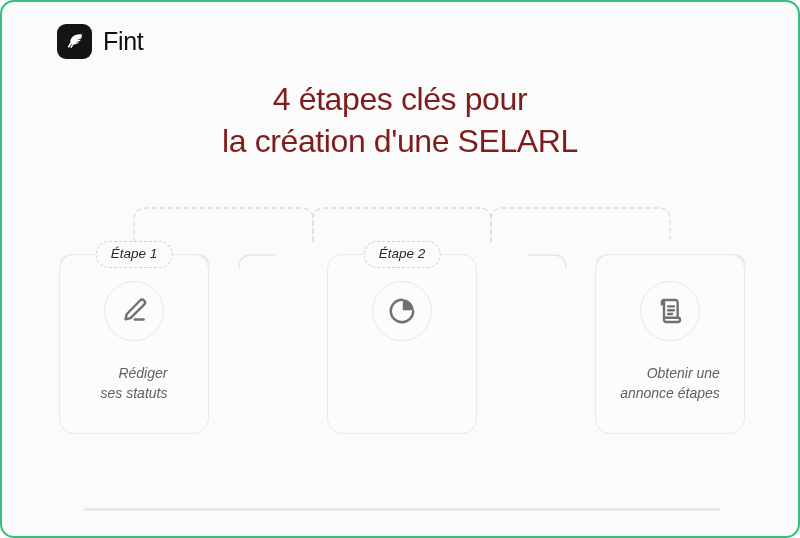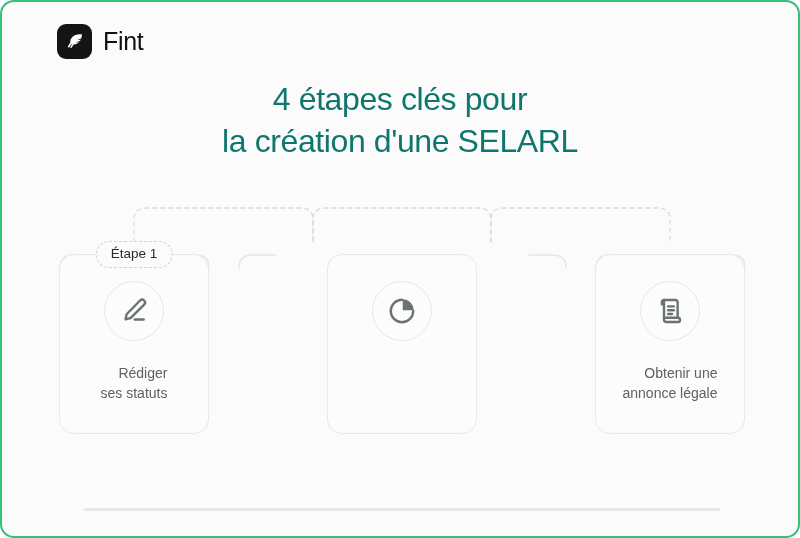--- a/index.html
+++ b/index.html
@@ -37,41 +37,42 @@
     line-height: 1;
   }
 
   
   #title {
     position: absolute;
     left: 0; right: 0; top: 76px;
     text-align: center;
     font-size: 32px;
     line-height: 1.32;
-    color: #0f766e;
+    color: #7f1d1d;
     letter-spacing: -0.4px;
     font-weight: 400;
   }
   #title .ln { display: block; }
 
   
   #connectors {
     position: absolute;
     left: 0; top: 0;
     width: 800px; height: 538px;
     pointer-events: none;
   }
 
   
   #cards {
     position: absolute;
     left: 57px; top: 252px;
     width: 686px; height: 180px;
     display: flex;
     justify-content: space-between;
+    font-style: italic;
   }
   .card {
     position: relative;
     width: 150px; height: 180px;
     background: #fbfcfb;
     border: 1px solid #e8eae9;
     border-radius: 15px;
     display: flex;
     flex-direction: column;
     align-items: center;
@@ -167,20 +168,21 @@
           <path d="M12.6 18.8h7.1"></path>
         </svg>
       </div>
       <div class="card-label">
         <span class="ln">Rédiger</span>
         <span class="ln">ses statuts</span>
       </div>
     </div>
 
     <div class="card">
+      <div class="step-pill">Étape 2</div>
       <div class="icon-circle">
         <svg width="30" height="30" viewBox="0 0 24 24" fill="none" stroke="#6b7270" stroke-width="1.9" stroke-linecap="round" stroke-linejoin="round">
           <path d="M12 3a9 9 0 1 0 9 9"></path>
           <path d="M12.6 2.6a9 9 0 0 1 8.8 8.8h-8.8z" fill="#6b7270" stroke="none"></path>
         </svg>
       </div>
     </div>
 
     <div class="card">
       <div class="icon-circle">
@@ -188,21 +190,21 @@
           <path d="M7.2 3.2h9.2a1.7 1.7 0 0 1 1.7 1.7v11.6"></path>
           <path d="M7.2 3.2A1.7 1.7 0 0 0 5.5 4.9v1.7h1.7z"></path>
           <path d="M7.2 6.6v12.5a1.7 1.7 0 0 0 1.7 1.7h9.4a1.7 1.7 0 0 0 0-3.4H8.9"></path>
           <path d="M10.5 8.3h4.6"></path>
           <path d="M10.5 11.4h4.6"></path>
           <path d="M10.5 14.4h3.1"></path>
         </svg>
       </div>
       <div class="card-label">
         <span class="ln">Obtenir une</span>
-        <span class="ln">annonce légale</span>
+        <span class="ln">annonce étapes</span>
       </div>
     </div>
 
 
   </div>
 
   <div id="divider"></div>
 
 </div>
 

